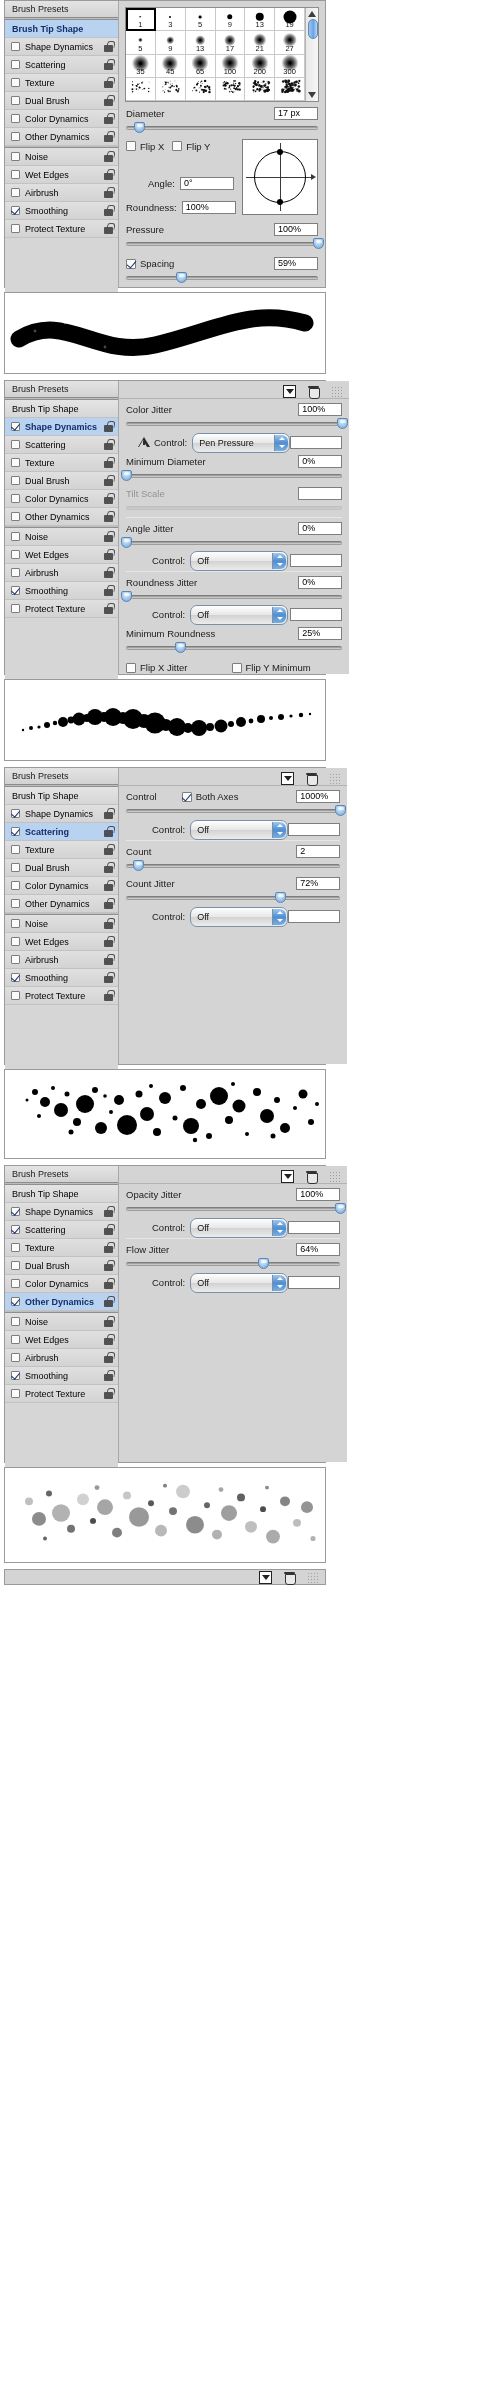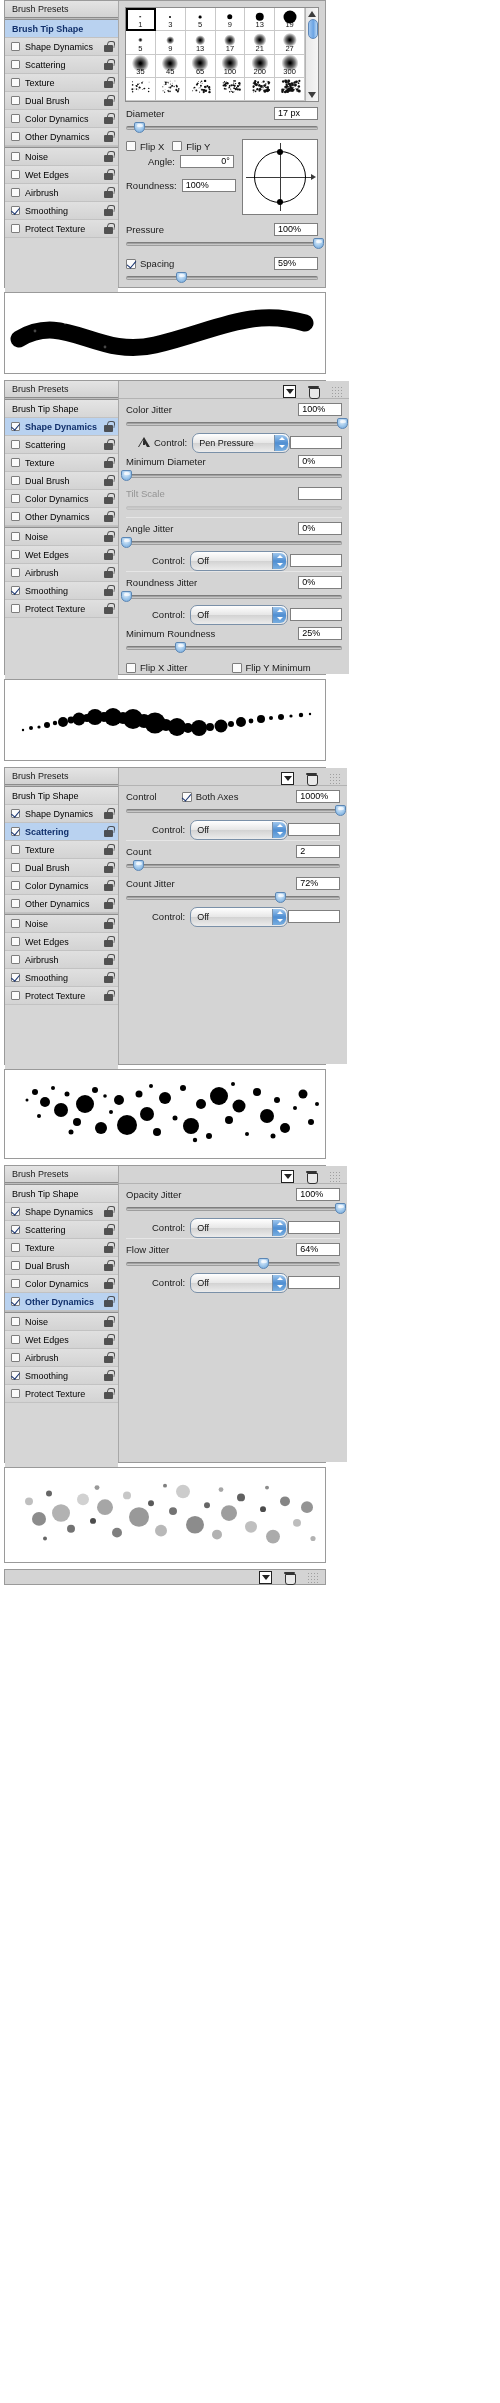--- a/index.html
+++ b/index.html
@@ -829,21 +829,21 @@
 
         <div style="display:flex; margin-top:5px;">
           <div style="flex:1 1 auto;">
             <div class="orow" style="height:14px;">
               <span class="chk"></span>
               <span class="olabel">Flip X</span>
               <span style="width:8px;"></span>
               <span class="chk"></span>
               <span class="olabel">Flip Y</span>
             </div>
-            <div class="orow" style="margin-top:1px; padding-left:22px;text-align:right;">
+            <div class="orow" style="margin-top:23px; padding-left:22px;">
               <span class="olabel">Angle:</span>
               <span style="width:5px;"></span>
               <span class="ofield w54">0°</span>
             </div>
             <div class="orow" style="margin-top:9px;">
               <span class="olabel">Roundness:</span>
               <span style="width:5px;"></span>
               <span class="ofield w54">100%</span>
             </div>
           </div>

